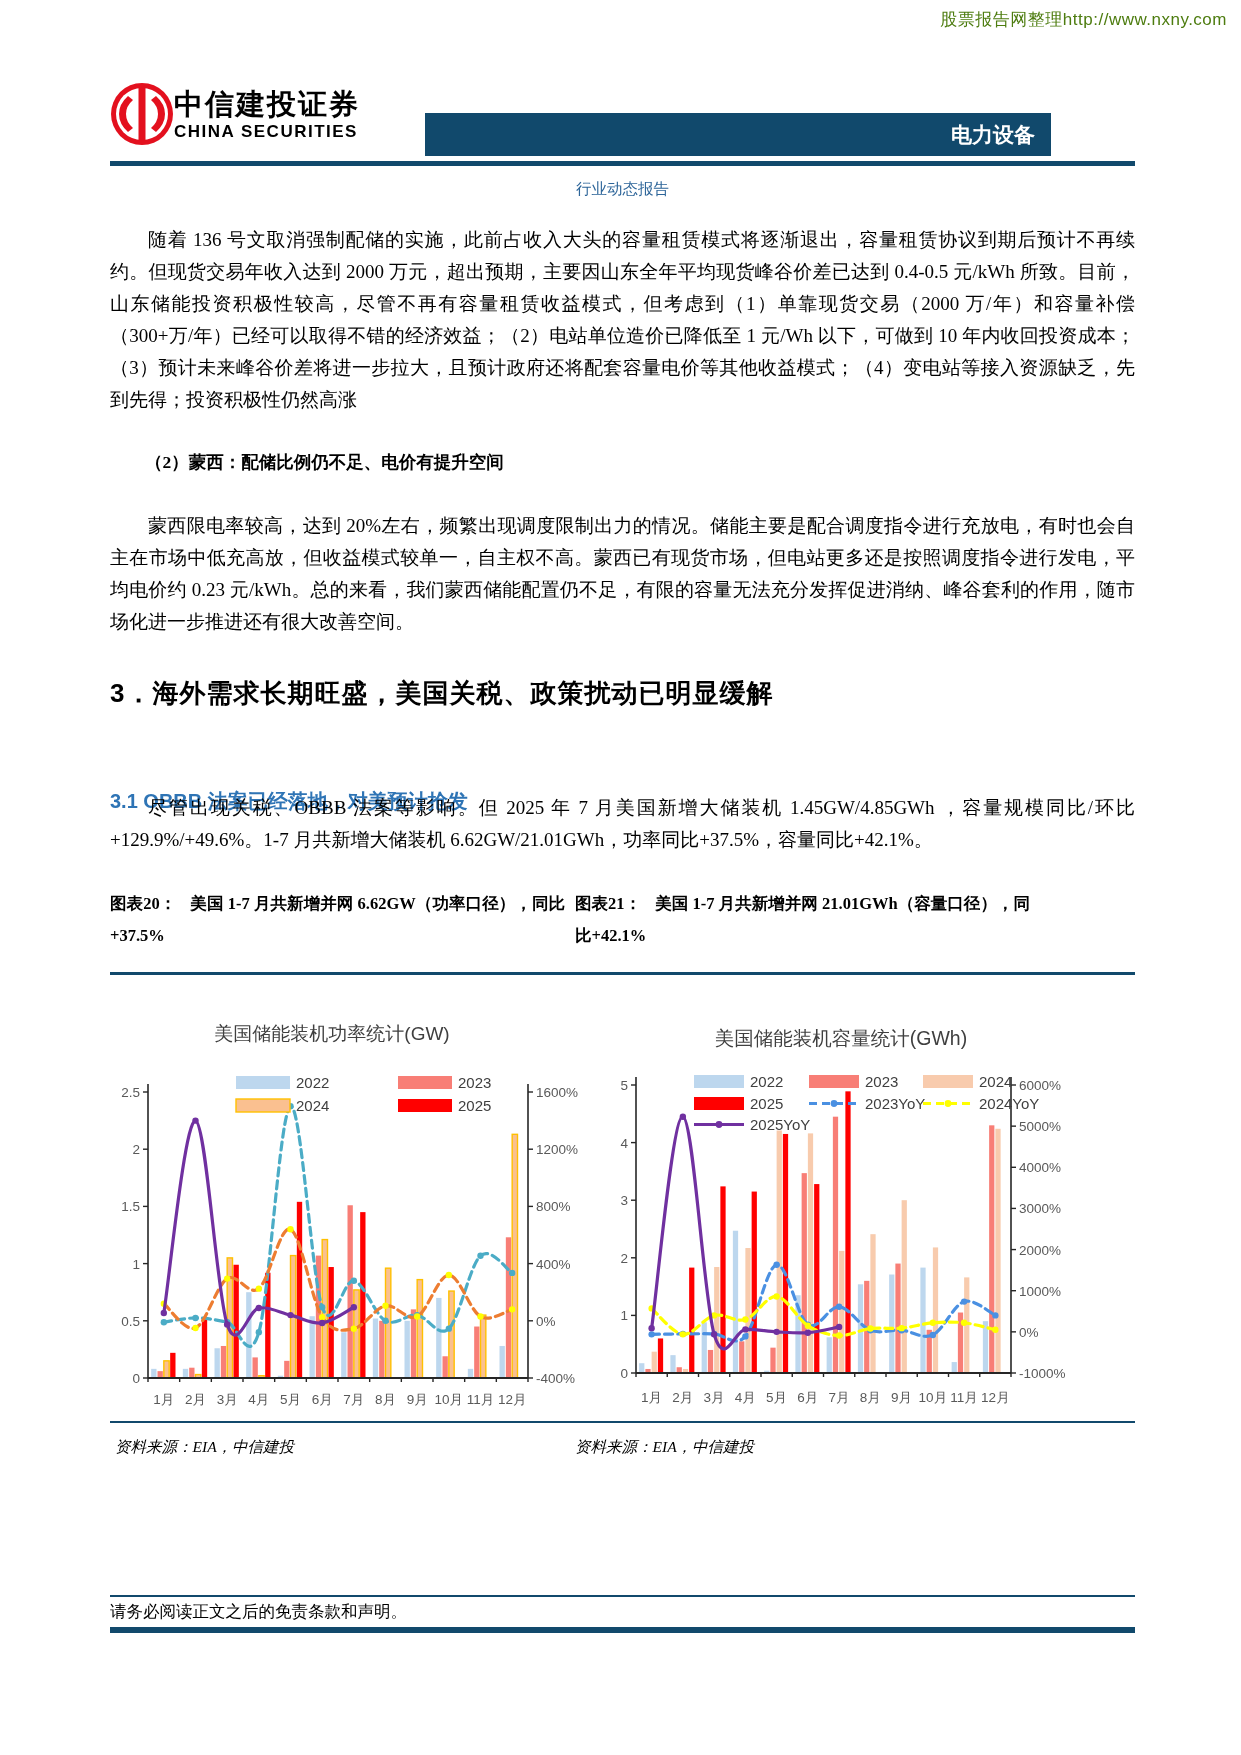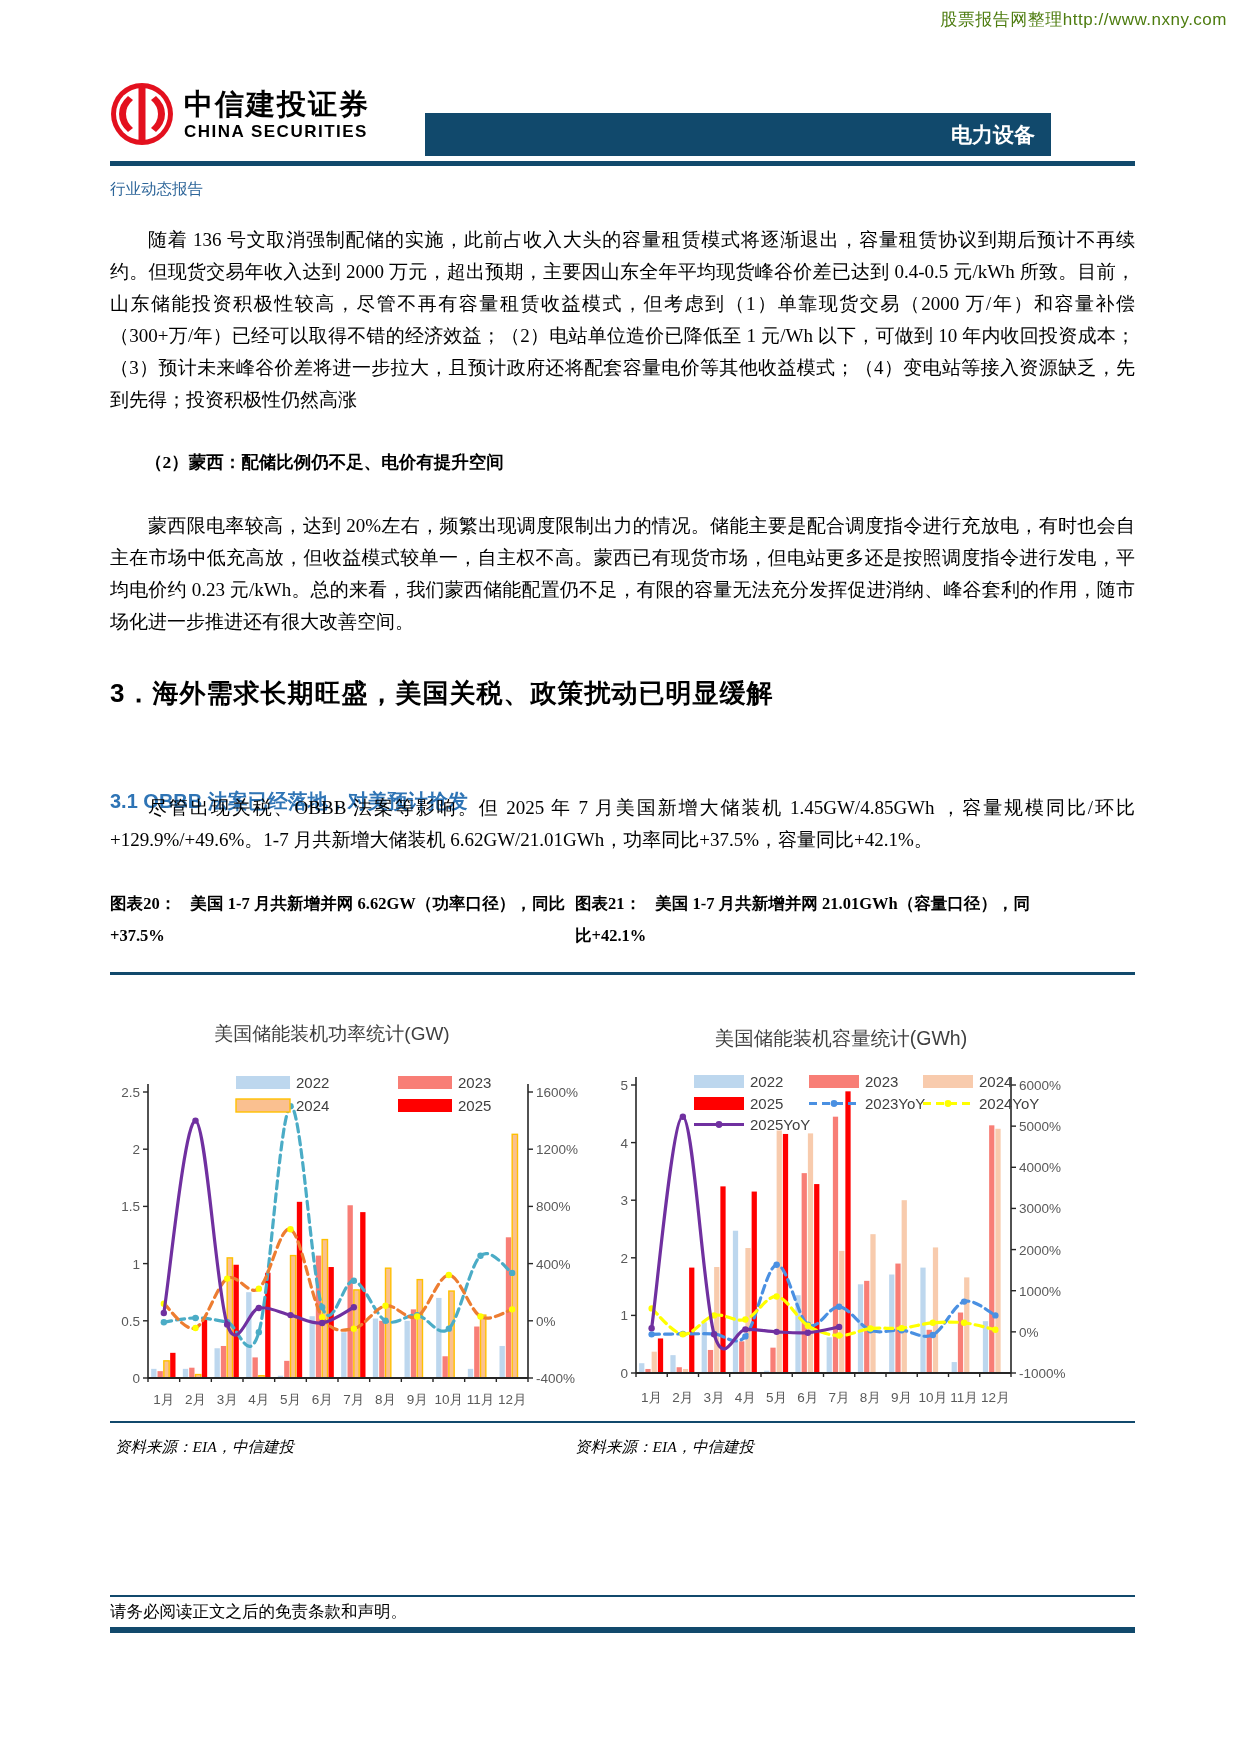--- a/index.html
+++ b/index.html
@@ -1,29 +1,29 @@
 <!DOCTYPE html>
 <html><head>
 <meta charset="utf-8">
 <style>
   html,body{margin:0;padding:0;background:#888;}
   .page{position:relative;width:1241px;height:1755px;background:#ffffff;margin:0 auto;
         font-family:"Liberation Serif","DejaVu Serif",serif;color:#000;overflow:hidden;}
   .watermark{position:absolute;top:8px;right:14px;font-size:17px;color:#4d7c0f;
              font-family:"Liberation Sans",sans-serif;letter-spacing:.5px;}
   
-  .logo-wrap{position:absolute;left:110px;top:82px;display:flex;align-items:center;gap:10px;}
+  .logo-wrap{position:absolute;left:110px;top:82px;display:flex;align-items:center;}
   .logo-icon{width:64px;height:64px;flex:0 0 auto;}
   .logo-text .cn{font-size:29px;font-weight:bold;font-family:"Liberation Sans",sans-serif;line-height:36px;letter-spacing:2px;}
   .logo-text .en{font-size:17px;font-weight:bold;font-family:"Liberation Sans",sans-serif;letter-spacing:1.5px;}
   .sector-bar{position:absolute;left:425px;top:113px;width:626px;height:43px;background:#11496C;}
   .sector-bar span{position:absolute;right:16px;top:0;line-height:43px;color:#fff;font-size:21px;
                    font-weight:bold;font-family:"Liberation Sans",sans-serif;}
   .header-rule{position:absolute;left:110px;top:161px;width:1025px;height:5px;background:#11496C;}
-  .report-type{position:absolute;left:110px;top:179px;width:1025px;text-align:left;
+  .report-type{position:absolute;left:110px;top:179px;width:1025px;text-align:center;
                font-size:15.5px;color:#2D6599;font-family:"Liberation Sans",sans-serif;}
   
   .col{position:absolute;left:110px;width:1025px;}
   .para{font-size:19px;line-height:32px;text-align:justify;text-indent:2em;}
   .h2x{font-size:17.5px;font-weight:bold;text-indent:2em;}
   .h1x{font-size:26px;font-weight:bold;font-family:"Liberation Sans",sans-serif;letter-spacing:1px;}
   .h2blue{font-size:20px;color:#2E74B5;font-family:"Liberation Sans",sans-serif;font-weight:700;margin-top:40px;}
   
   .captions{display:flex;}
   .cap{width:455px;font-size:16.5px;font-weight:bold;line-height:32px;text-align:justify;}

